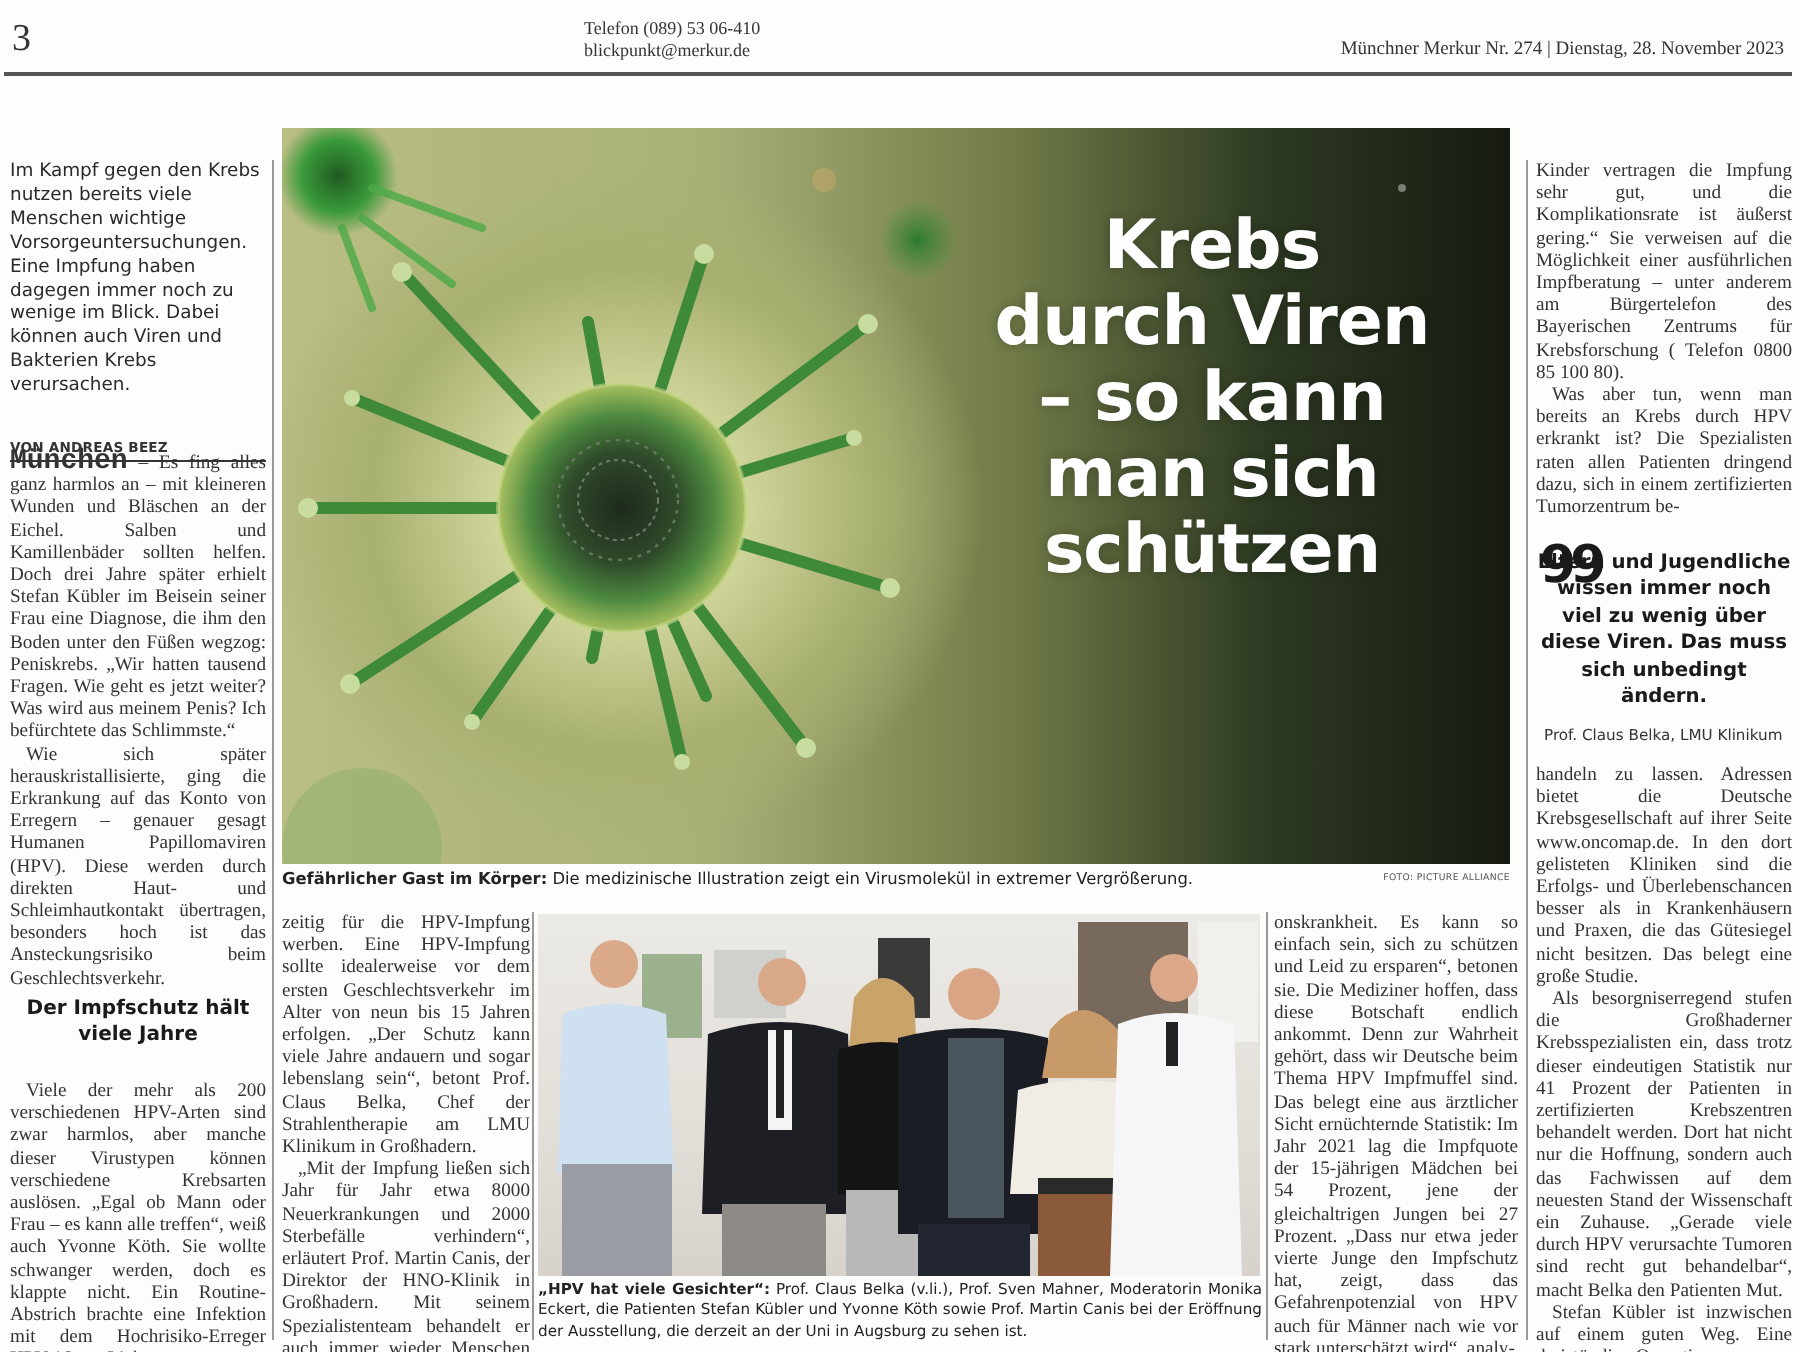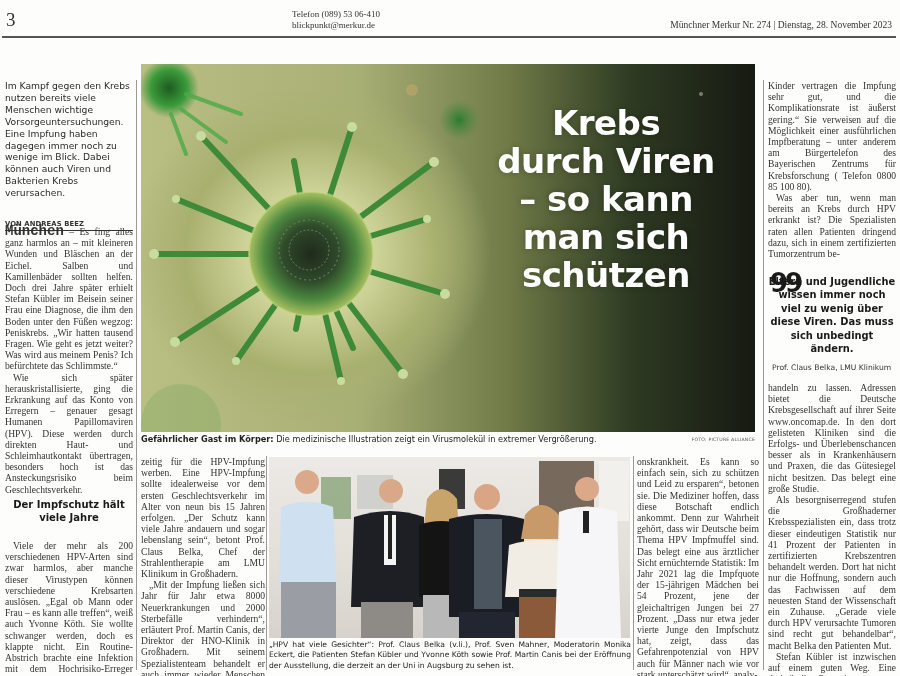--- a/index.html
+++ b/index.html
@@ -27,21 +27,21 @@
   }
   .virus-main { position: absolute; left: 0; top: 0; }
   .headline { position: absolute; left: 325px; top: 40px; width: 280px; text-align: center; font-family: "DejaVu Sans", sans-serif; font-weight: bold; font-size: 34px; line-height: 38px; color: #ffffff; letter-spacing: -0.5px; text-shadow: 0 0 6px rgba(0,0,0,0.25); }
 
   .hero-caption { position: absolute; left: 141px; top: 434px; width: 614px; font-family: "DejaVu Sans", sans-serif; font-size: 8.2px; color: #222; }
   .hero-caption b { font-weight: bold; }
   .credit { position: absolute; right: 0; top: 3px; font-size: 4.6px; letter-spacing: 0.2px; color: #555; }
 
   .photo { position: absolute; left: 269px; top: 457px; width: 361px; height: 181px; overflow: hidden; background: linear-gradient(180deg, #eceae6 0%, #e2ded8 60%, #d7d3cc 100%); }
   .photo-caption { position: absolute; left: 269px; top: 640px; width: 362px; font-family: "DejaVu Sans", sans-serif; font-size: 7.6px; line-height: 10.4px; color: #222; text-align: justify; }
-  .photo-caption b { font-weight: normal; }
+  .photo-caption b { font-weight: bold; }
 
   .vrule { position: absolute; width: 1px; background: #999; }
 
   .quote-box { position: absolute; left: 768px; top: 272px; width: 128px; }
   .quote-mark { position: absolute; left: 2px; top: 0; font-family: "DejaVu Sans", sans-serif; font-weight: bold; font-size: 26px; line-height: 22px; color: #1a1a1a; letter-spacing: -3px; }
   .quote-text { font-family: "DejaVu Sans", sans-serif; font-weight: bold; font-size: 9.9px; line-height: 13.4px; text-align: center; color: #1a1a1a; padding-top: 3px; }
   .quote-source { position: absolute; left: 772px; top: 363px; width: 124px; font-family: "DejaVu Sans", sans-serif; font-size: 7.6px; color: #333; }
 </style>
 </head>
 <body>

